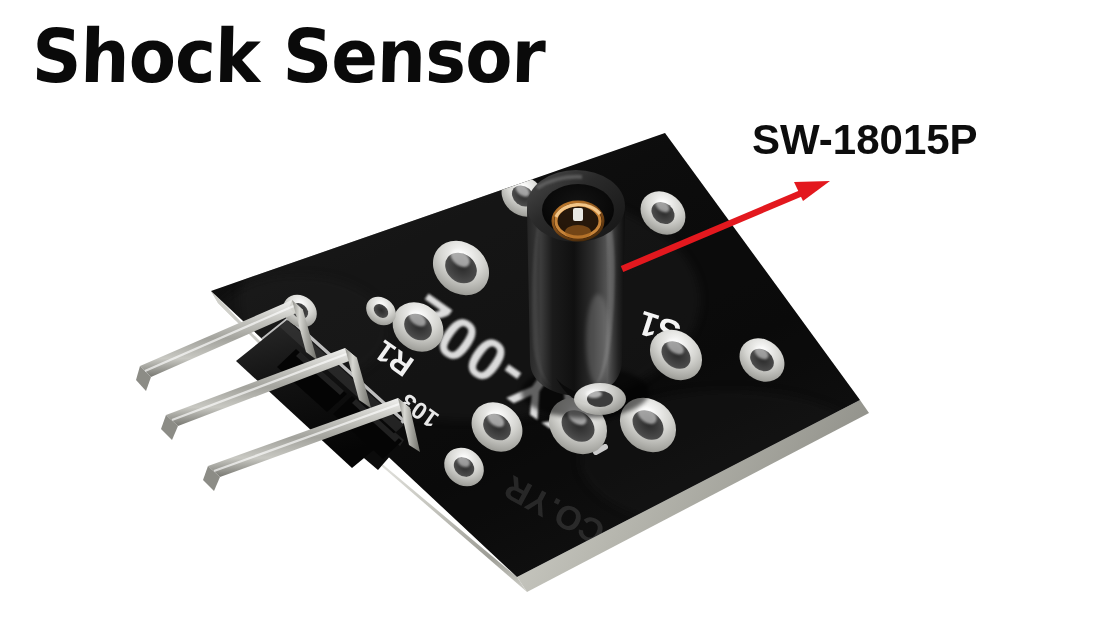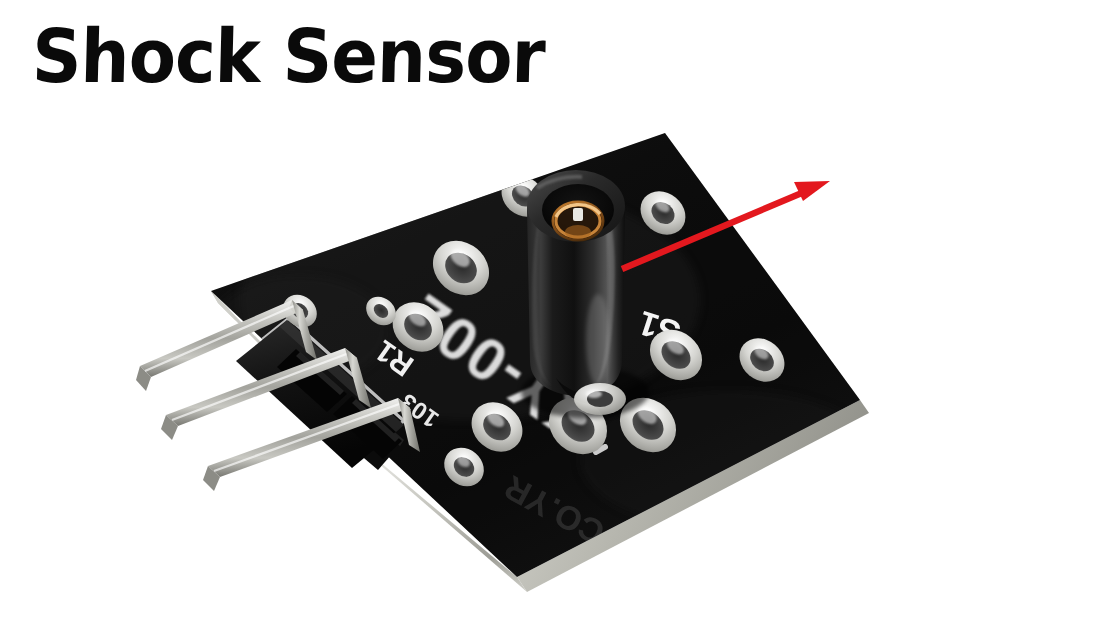--- a/index.html
+++ b/index.html
@@ -348,14 +348,15 @@
     <g>
       <line x1="622" y1="269" x2="816" y2="187" stroke="#e3181e" stroke-width="6.5" stroke-linecap="butt"></line>
       <polygon points="830,181 794,182 803,201" fill="#e3181e"></polygon>
     </g>
 
   </svg>
   </div>
 
   <div id="title">Shock Sensor</div>
 
+  <div id="callout">SW-18015P</div>
 
 </div>
 
 </body></html>

